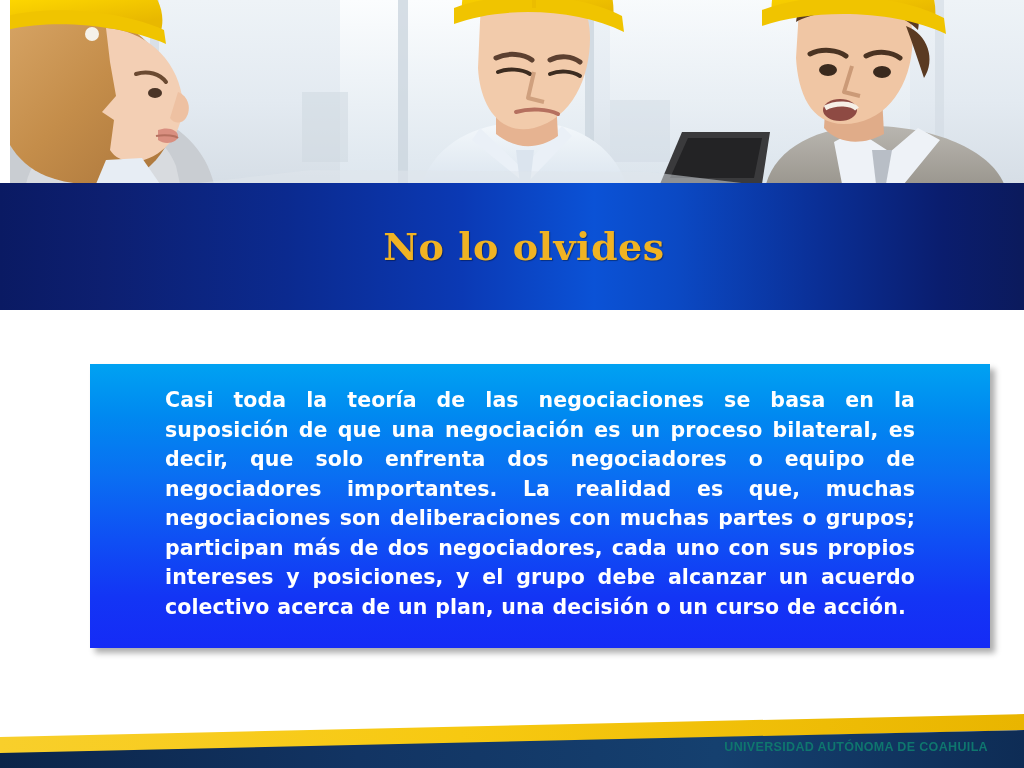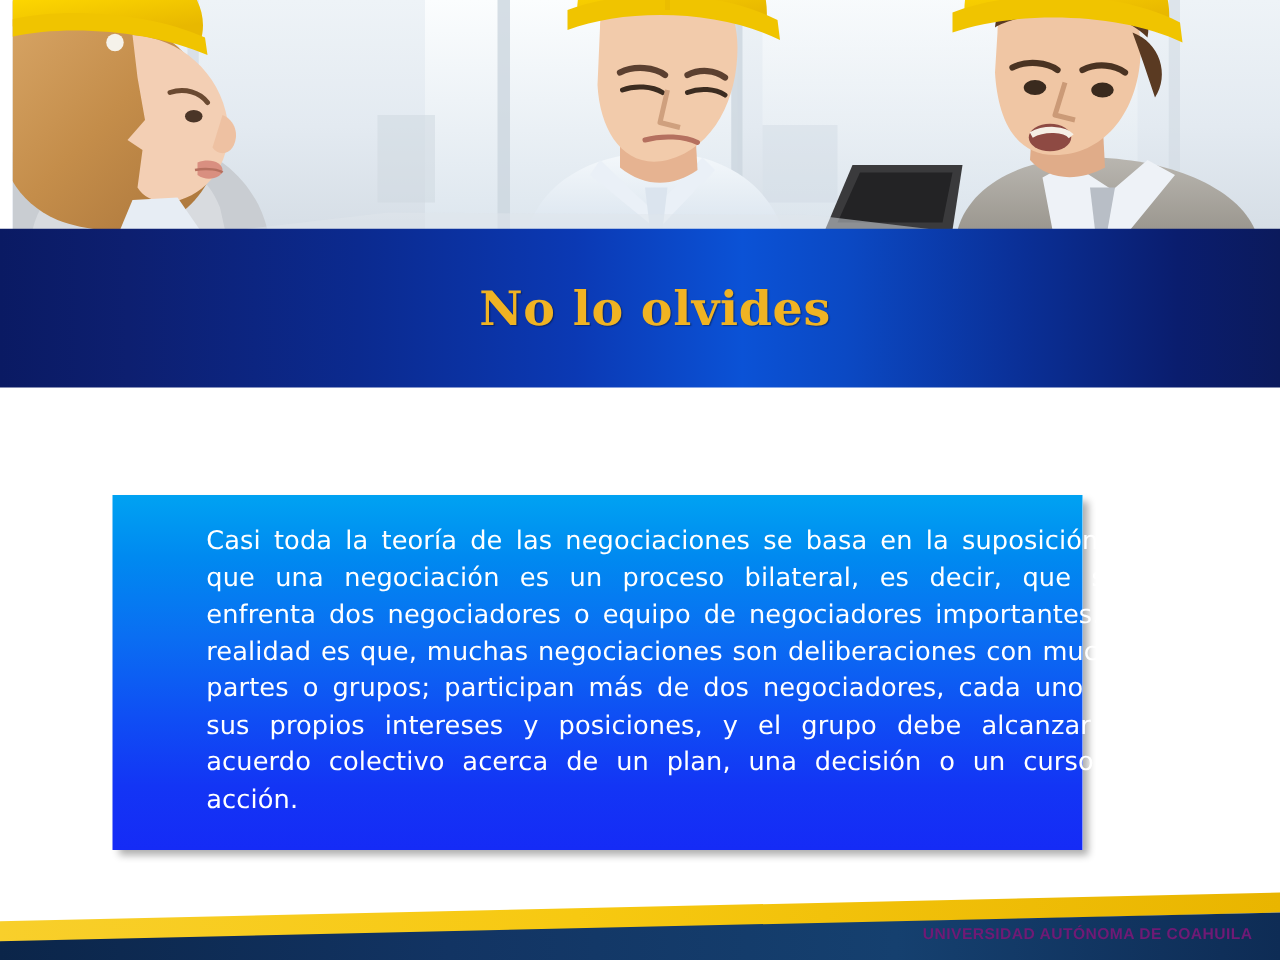--- a/index.html
+++ b/index.html
@@ -70,31 +70,32 @@
     font-size: 38px;
     font-weight: 700;
     letter-spacing: 0.5px;
     text-shadow: 1px 1px 1px rgba(0,0,0,0.35);
   }
 
   
   .content-box {
     position: absolute;
     left: 90px;
-    top: 396px;
-    width: 776px;
+    top: 364px;
+    width: 900px;
     height: 284px;
     background: linear-gradient(to bottom,
         #00a2f2 0%,
         #0089f0 18%,
         #0a6ef2 40%,
         #0f4ff4 62%,
         #1335f5 82%,
         #152bf6 100%);
     box-shadow: 5px 5px 6px rgba(0,0,0,0.32);
+    font-weight: bold;
   }
   .content-text {
     position: absolute;
     left: 75px;
     top: 22px;
     width: 750px;
     color: #ffffff;
     font-family: "DejaVu Sans", sans-serif;
     font-size: 20.5px;
     line-height: 29.5px;
@@ -111,23 +112,23 @@
     width: 1024px;
     height: 60px;
   }
   .bottom-deco svg {
     display: block;
     width: 1024px;
     height: 60px;
   }
   .footer-label {
     position: absolute;
-    right: 22px;
+    right: 36px;
     bottom: 14px;
-    color: #701a75;
+    color: #0f766e;
     font-family: "Liberation Sans", sans-serif;
     font-size: 12.5px;
     font-weight: 700;
     letter-spacing: 0.35px;
     white-space: nowrap;
   }
 </style>
 </head>
 <body>
 

